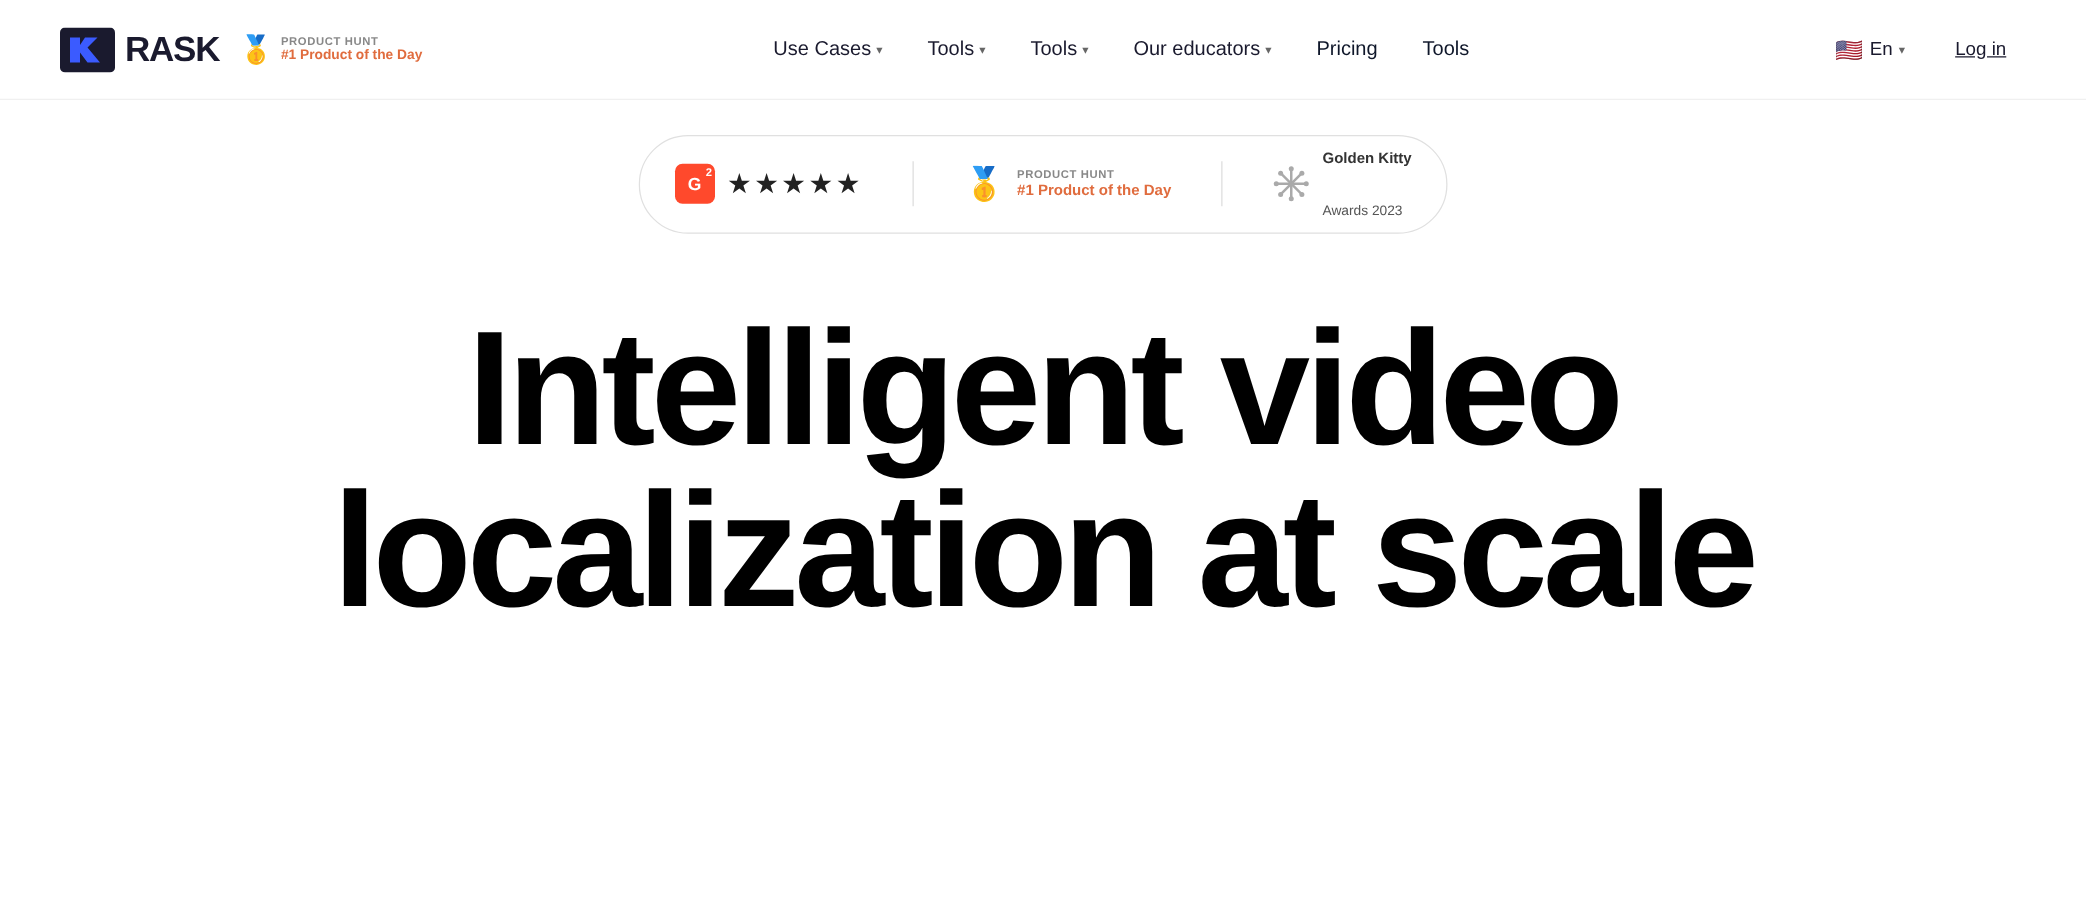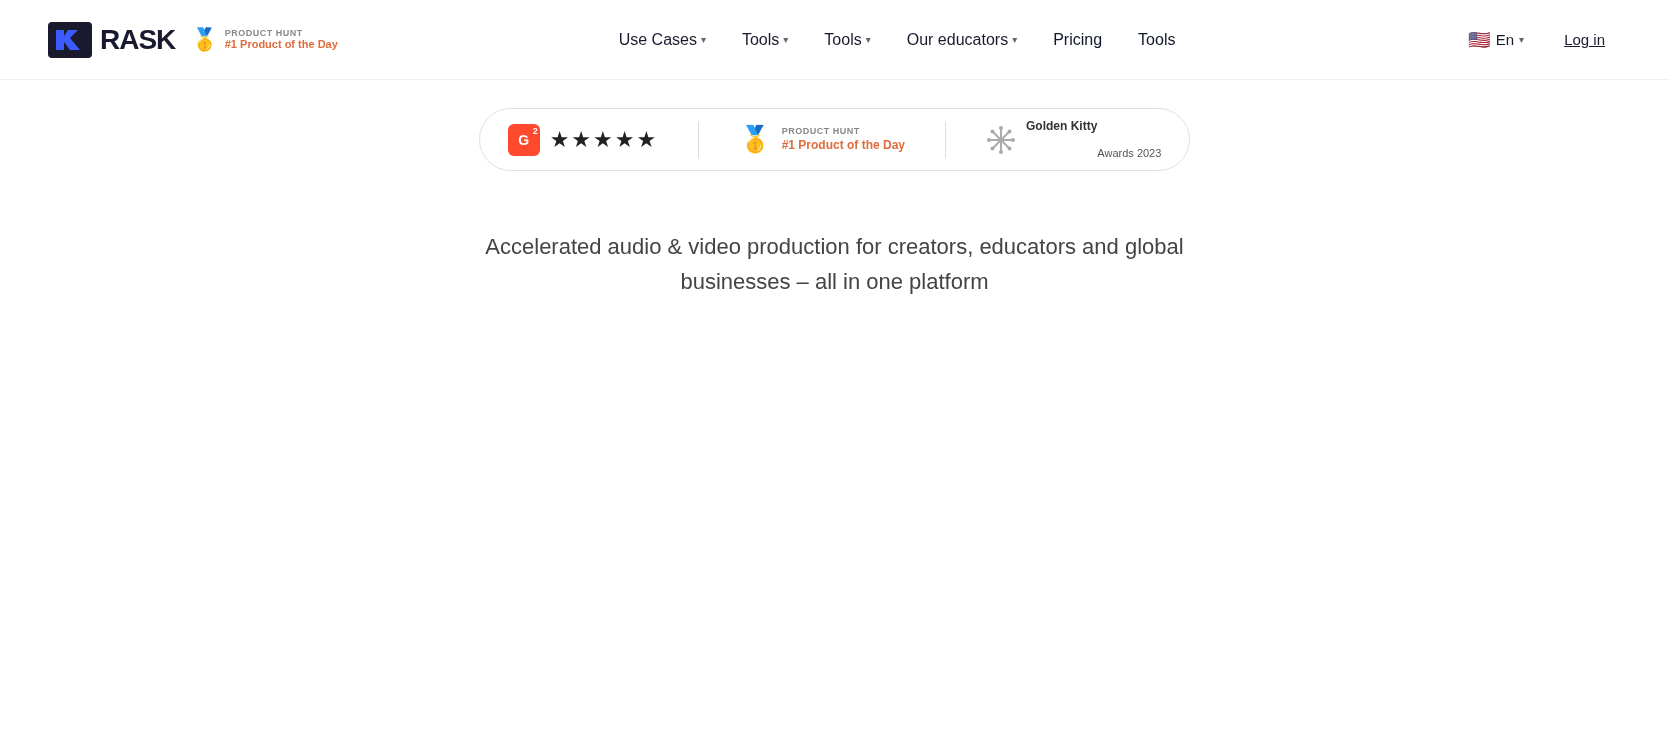--- a/index.html
+++ b/index.html
@@ -238,21 +238,21 @@
     }
 
     .badge-gk {
       display: flex;
       align-items: center;
       gap: 10px;
     }
 
     .gk-text {
       display: flex;
-      flex-direction: row;
+      flex-direction: column;
       line-height: 1.3;
     }
 
     .gk-label {
       font-size: 12px;
       font-weight: 600;
       color: #333;
     }
 
     .gk-sub {
@@ -385,14 +385,14 @@
       </svg>
       <div class="gk-text">
         <span class="gk-label">Golden Kitty</span>
         <span class="gk-sub">Awards 2023</span>
       </div>
     </div>
   </div>
 </div>
 
 <section class="hero">
-  <p class="hero-subtitle">Accelerated audio &amp; video production for creators, educators and global businesses – all in one platform</p>
+  <h1 class="hero-title">Intelligent video localization at scale</h1>
 </section>
 
 </body></html>

